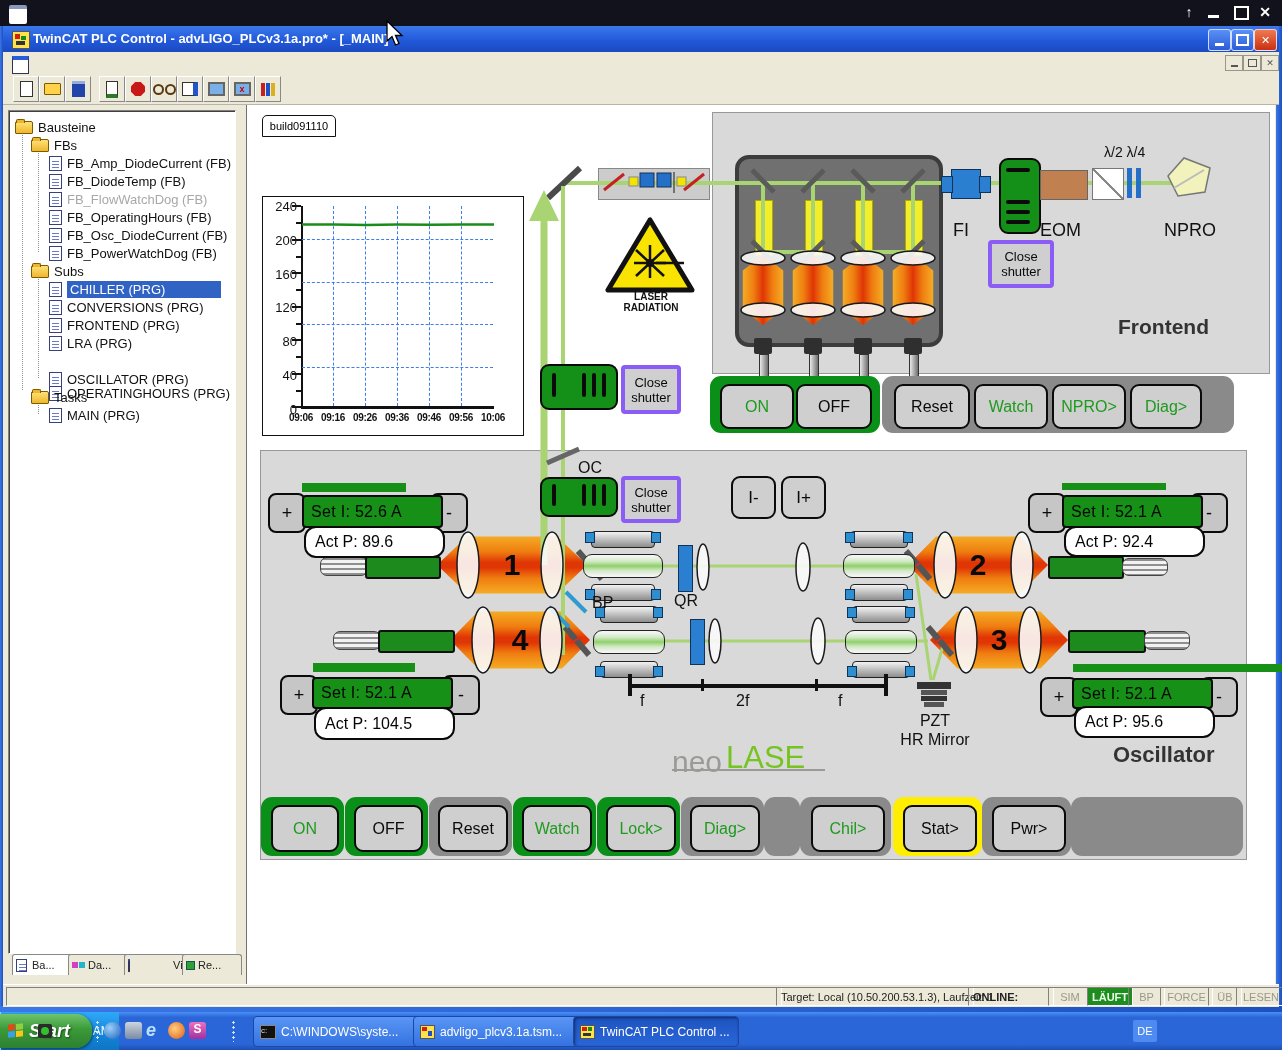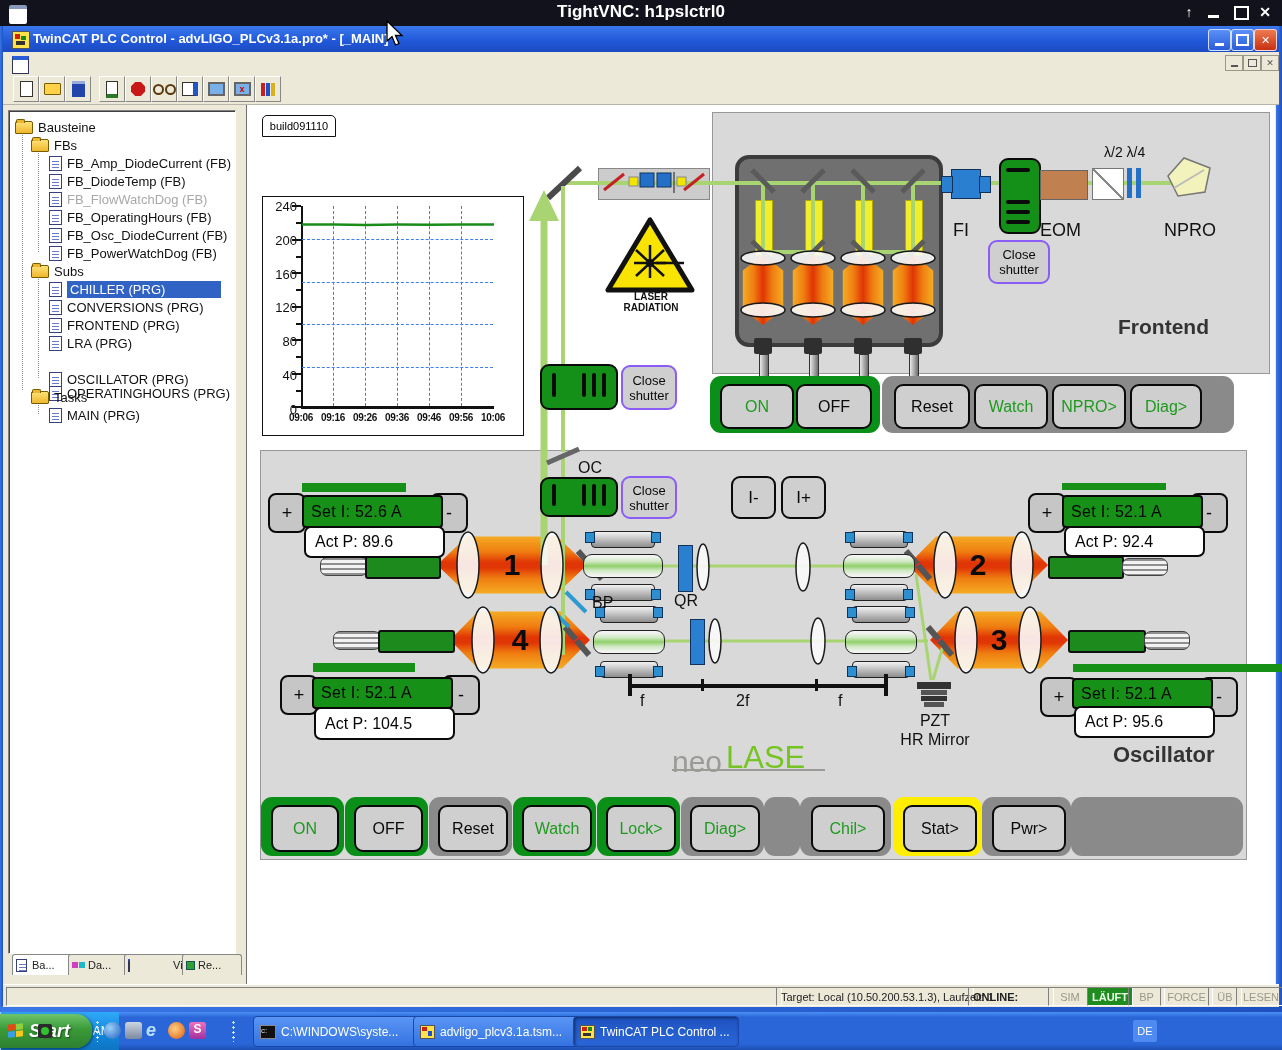--- a/index.html
+++ b/index.html
@@ -37,25 +37,25 @@
   .blackbox{border:1px solid #111;background:#fff;}
   .lbl{color:#111;}
   .vbtn{background:#cfcfcf;border:2px solid #0a0a0a;border-radius:9px;display:flex;align-items:center;justify-content:center;font-size:16px;color:#0a0a0a;}
   .vbtn.g{color:#1e9a1e;}
   .frame{border-radius:11px;}
   .fgreen{background:#0a9018;}
   .fgray{background:#8a8a8a;}
   .fyellow{background:#ffee00;}
   .pm{background:#c6c6c6;border:2px solid #0a0a0a;border-radius:8px;display:flex;align-items:center;justify-content:center;font-size:18px;color:#0a0a0a;}
   .seti{background:#169016;border:2px solid #0a0a0a;border-radius:4px;font-size:16px;color:#050505;display:flex;align-items:center;padding-left:7px;letter-spacing:.3px;}
-  .actp{background:#fff;border:2px solid #0a0a0a;border-radius:7px;font-size:16px;color:#050505;display:flex;align-items:center;padding-left:9px;}
+  .actp{background:#fff;border:2px solid #0a0a0a;border-radius:12px;font-size:16px;color:#050505;display:flex;align-items:center;padding-left:9px;}
   .gbar{background:#169016;}
   .shutter{background:#149018;border:2px solid #0a0a0a;border-radius:9px;}
   .sbar{background:#0a0a0a;position:absolute;}
-  .csbtn{background:#cfcfcf;border:2px solid #8b5cf6;border-radius:9px;display:flex;flex-direction:column;align-items:center;justify-content:center;font-size:13px;line-height:15px;color:#0a0a0a;}
+  .csbtn{background:#cfcfcf;border:4px solid #8b5cf6;border-radius:4px;display:flex;flex-direction:column;align-items:center;justify-content:center;font-size:13px;line-height:15px;color:#0a0a0a;}
   .head{background:linear-gradient(180deg,#f6b82a 0%,#ef7d10 30%,#e03505 46%,#e03505 54%,#ef7d10 70%,#f6b82a 100%);clip-path:polygon(0 50%,20% 7%,80% 7%,100% 50%,80% 93%,20% 93%);display:flex;align-items:center;justify-content:center;}
   .head span{font-size:30px;font-weight:bold;color:#0a0a0a;}
   .rod{background:#1c8a1c;border:2px solid #101010;border-radius:3px;}
   .fiber{background:repeating-linear-gradient(180deg,#8f8f8f 0 2px,#f2f2f2 2px 5px);border:1px solid #444;border-radius:7px;}
   .plate{background:linear-gradient(180deg,#f2f2f2,#8d8d8d);border:1px solid #222;border-radius:4px;position:absolute;}
   .glass{background:linear-gradient(180deg,#f4f4f4 6%,#cfe8c2 30%,#8fd06a 50%,#cfe8c2 70%,#f4f4f4 94%);border:1px solid #222;border-radius:9px;position:absolute;}
   .clip{background:#2e8fd0;border:1px solid #10335a;width:8px;height:9px;position:absolute;}
   .ybar{background:#f2ee2a;border:1px solid #b0a800;}
   .post{background:linear-gradient(90deg,#e8e8e8,#6f6f6f);border:1px solid #333;}
   .conn{background:#2f2f2f;border-radius:2px;}
@@ -78,21 +78,20 @@
   .qsep{top:8px;width:3px;height:22px;background-image:radial-gradient(circle,#cfe2ff 35%,transparent 40%);background-size:3px 5px;}
   .tray{left:1164px;top:0;width:118px;height:38px;background:linear-gradient(180deg,#30a8f8 0%,#1285d8 60%,#0f74c4 100%);border-left:1px solid #9fd0ff;display:flex;align-items:center;color:#fff;font-size:12px;}
 </style>
 </head>
 <body>
 
 <div id="screen">
 
   <div class="a vncbar z7">
     <div class="a" style="left:9px;top:5px;width:18px;height:15px;background:#fff;border-radius:2px;border-top:4px solid #8899bb;"></div>
-    <div class="a vnctitle">TightVNC: h1pslctrl0</div>
     <div class="a vncbtn" style="left:1178px;">↑</div>
     <div class="a" style="left:1208px;top:15px;width:11px;height:3px;background:#fff;"></div>
     <div class="a" style="left:1234px;top:6px;width:11px;height:10px;border:2px solid #fff;"></div>
     <div class="a vncbtn" style="left:1254px;font-weight:bold;">✕</div>
   </div>
 
   <div class="a winborder z2" style="left:0;top:26px;width:3px;height:984px;"></div>
   <div class="a winborder z2" style="left:1276px;top:26px;width:6px;height:984px;"></div>
   <div class="a winborder z2" style="left:0;top:1006px;width:1282px;height:6px;"></div>
 

